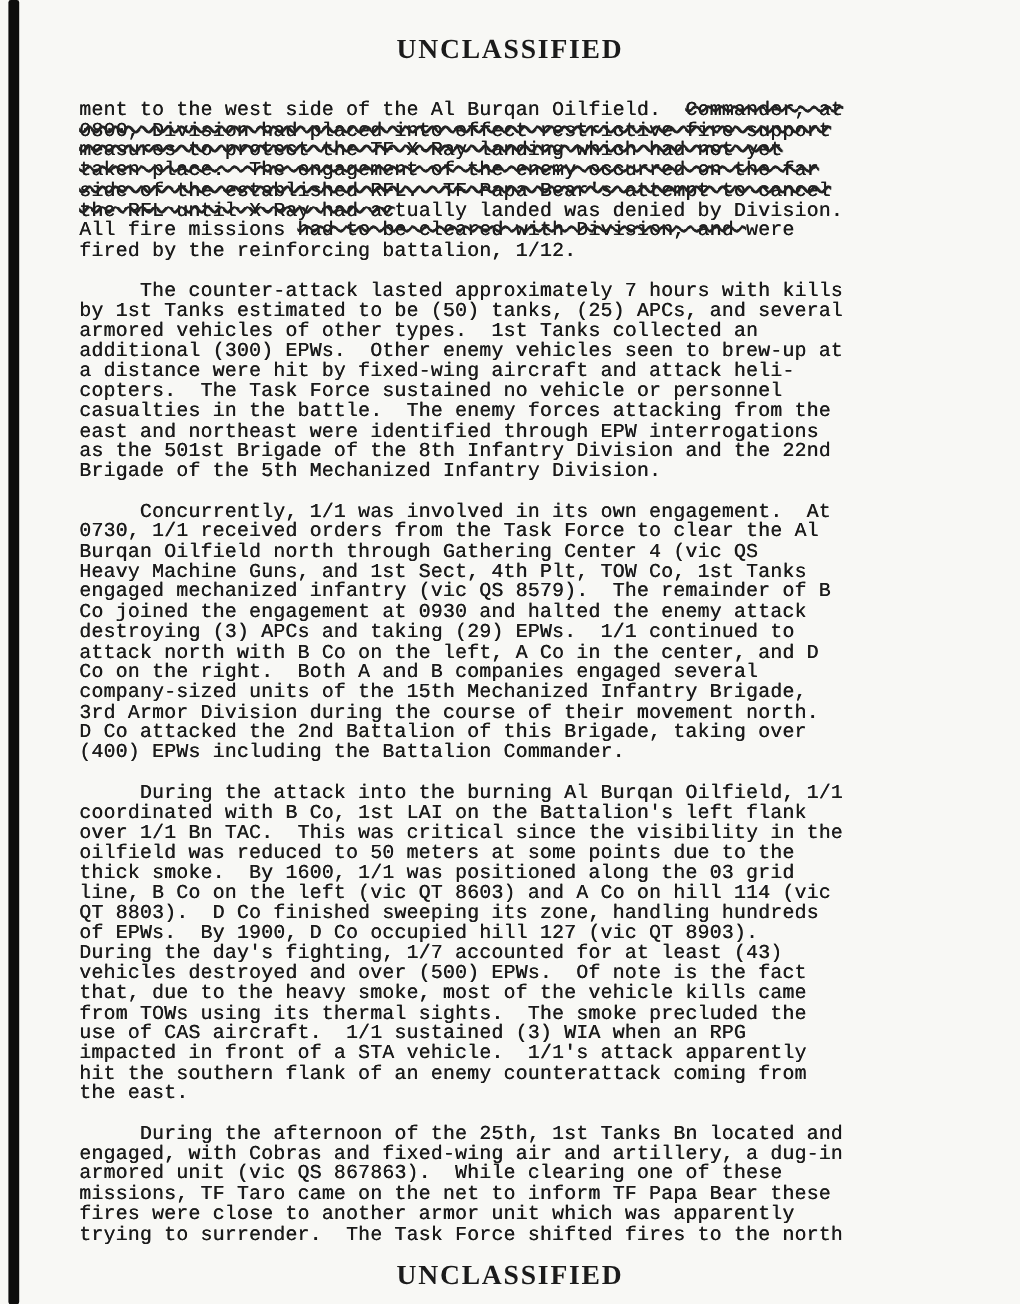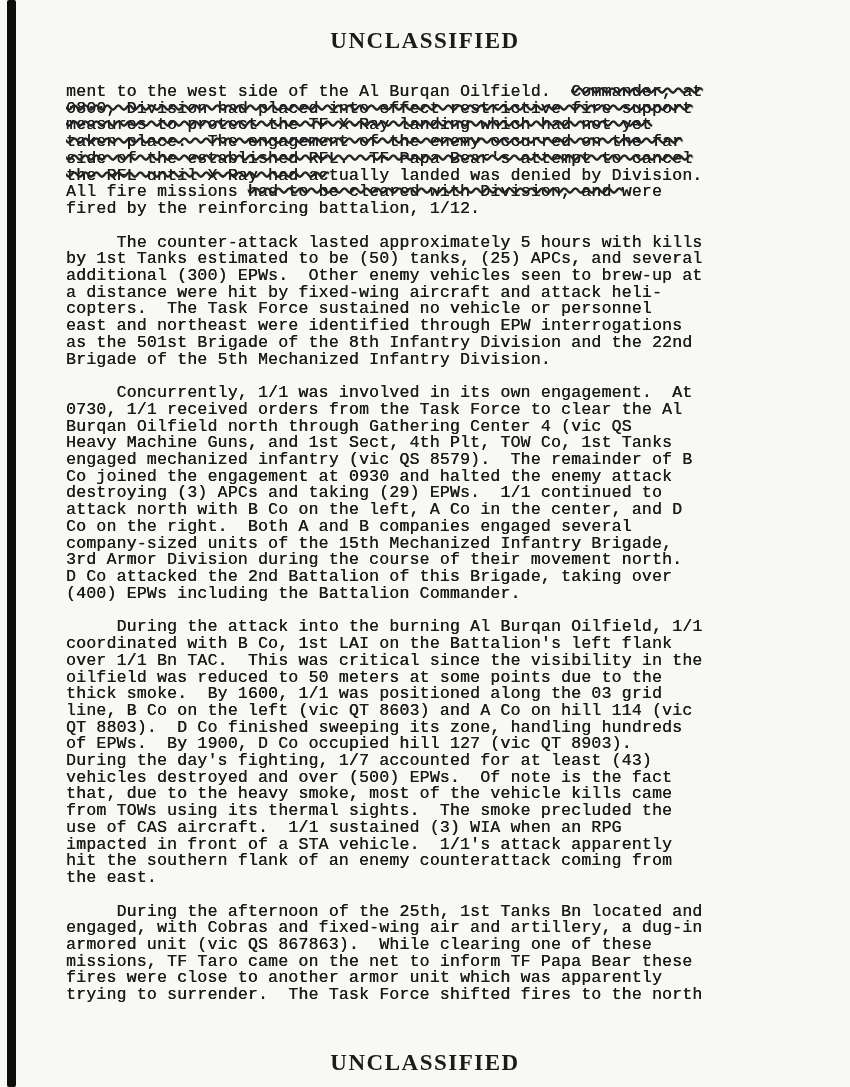--- a/index.html
+++ b/index.html
@@ -63,25 +63,27 @@
         <div class="line"><span>ment to the west side of the Al Burqan Oilfield.  </span><span class="strike">Commander, at</span></div>
         <div class="line"><span class="strike">0800, Division had placed into effect restrictive fire support</span></div>
         <div class="line"><span class="strike">measures to protect the TF X-Ray landing which had not yet</span></div>
         <div class="line"><span class="strike">taken place.  The engagement of the enemy occurred on the far</span></div>
         <div class="line"><span class="strike">side of the established RFL.  TF Papa Bear's attempt to cancel</span></div>
         <div class="line"><span class="strike">the RFL until X-Ray had ac</span><span>tually landed was denied by Division.</span></div>
         <div class="line"><span>All fire missions </span><span class="strike">had to be cleared with Division, and </span><span>were</span></div>
         <div class="line"><span>fired by the reinforcing battalion, 1/12.</span></div>
       </div>
       <div class="paragraph">
-        <div class="line"><span>     The counter-attack lasted approximately 5 hours with kills</span></div>
+        <div class="line"><span>     The counter-attack lasted approximately 7 hours with kills</span></div>
         <div class="line"><span>by 1st Tanks estimated to be (50) tanks, (25) APCs, and several</span></div>
+        <div class="line"><span>armored vehicles of other types.  1st Tanks collected an</span></div>
         <div class="line"><span>additional (300) EPWs.  Other enemy vehicles seen to brew-up at</span></div>
         <div class="line"><span>a distance were hit by fixed-wing aircraft and attack heli-</span></div>
         <div class="line"><span>copters.  The Task Force sustained no vehicle or personnel</span></div>
+        <div class="line"><span>casualties in the battle.  The enemy forces attacking from the</span></div>
         <div class="line"><span>east and northeast were identified through EPW interrogations</span></div>
         <div class="line"><span>as the 501st Brigade of the 8th Infantry Division and the 22nd</span></div>
         <div class="line"><span>Brigade of the 5th Mechanized Infantry Division.</span></div>
       </div>
       <div class="paragraph">
         <div class="line"><span>     Concurrently, 1/1 was involved in its own engagement.  At</span></div>
         <div class="line"><span>0730, 1/1 received orders from the Task Force to clear the Al</span></div>
         <div class="line"><span>Burqan Oilfield north through Gathering Center 4 (vic QS</span></div>
         <div class="line"><span>Heavy Machine Guns, and 1st Sect, 4th Plt, TOW Co, 1st Tanks</span></div>
         <div class="line"><span>engaged mechanized infantry (vic QS 8579).  The remainder of B</span></div>

